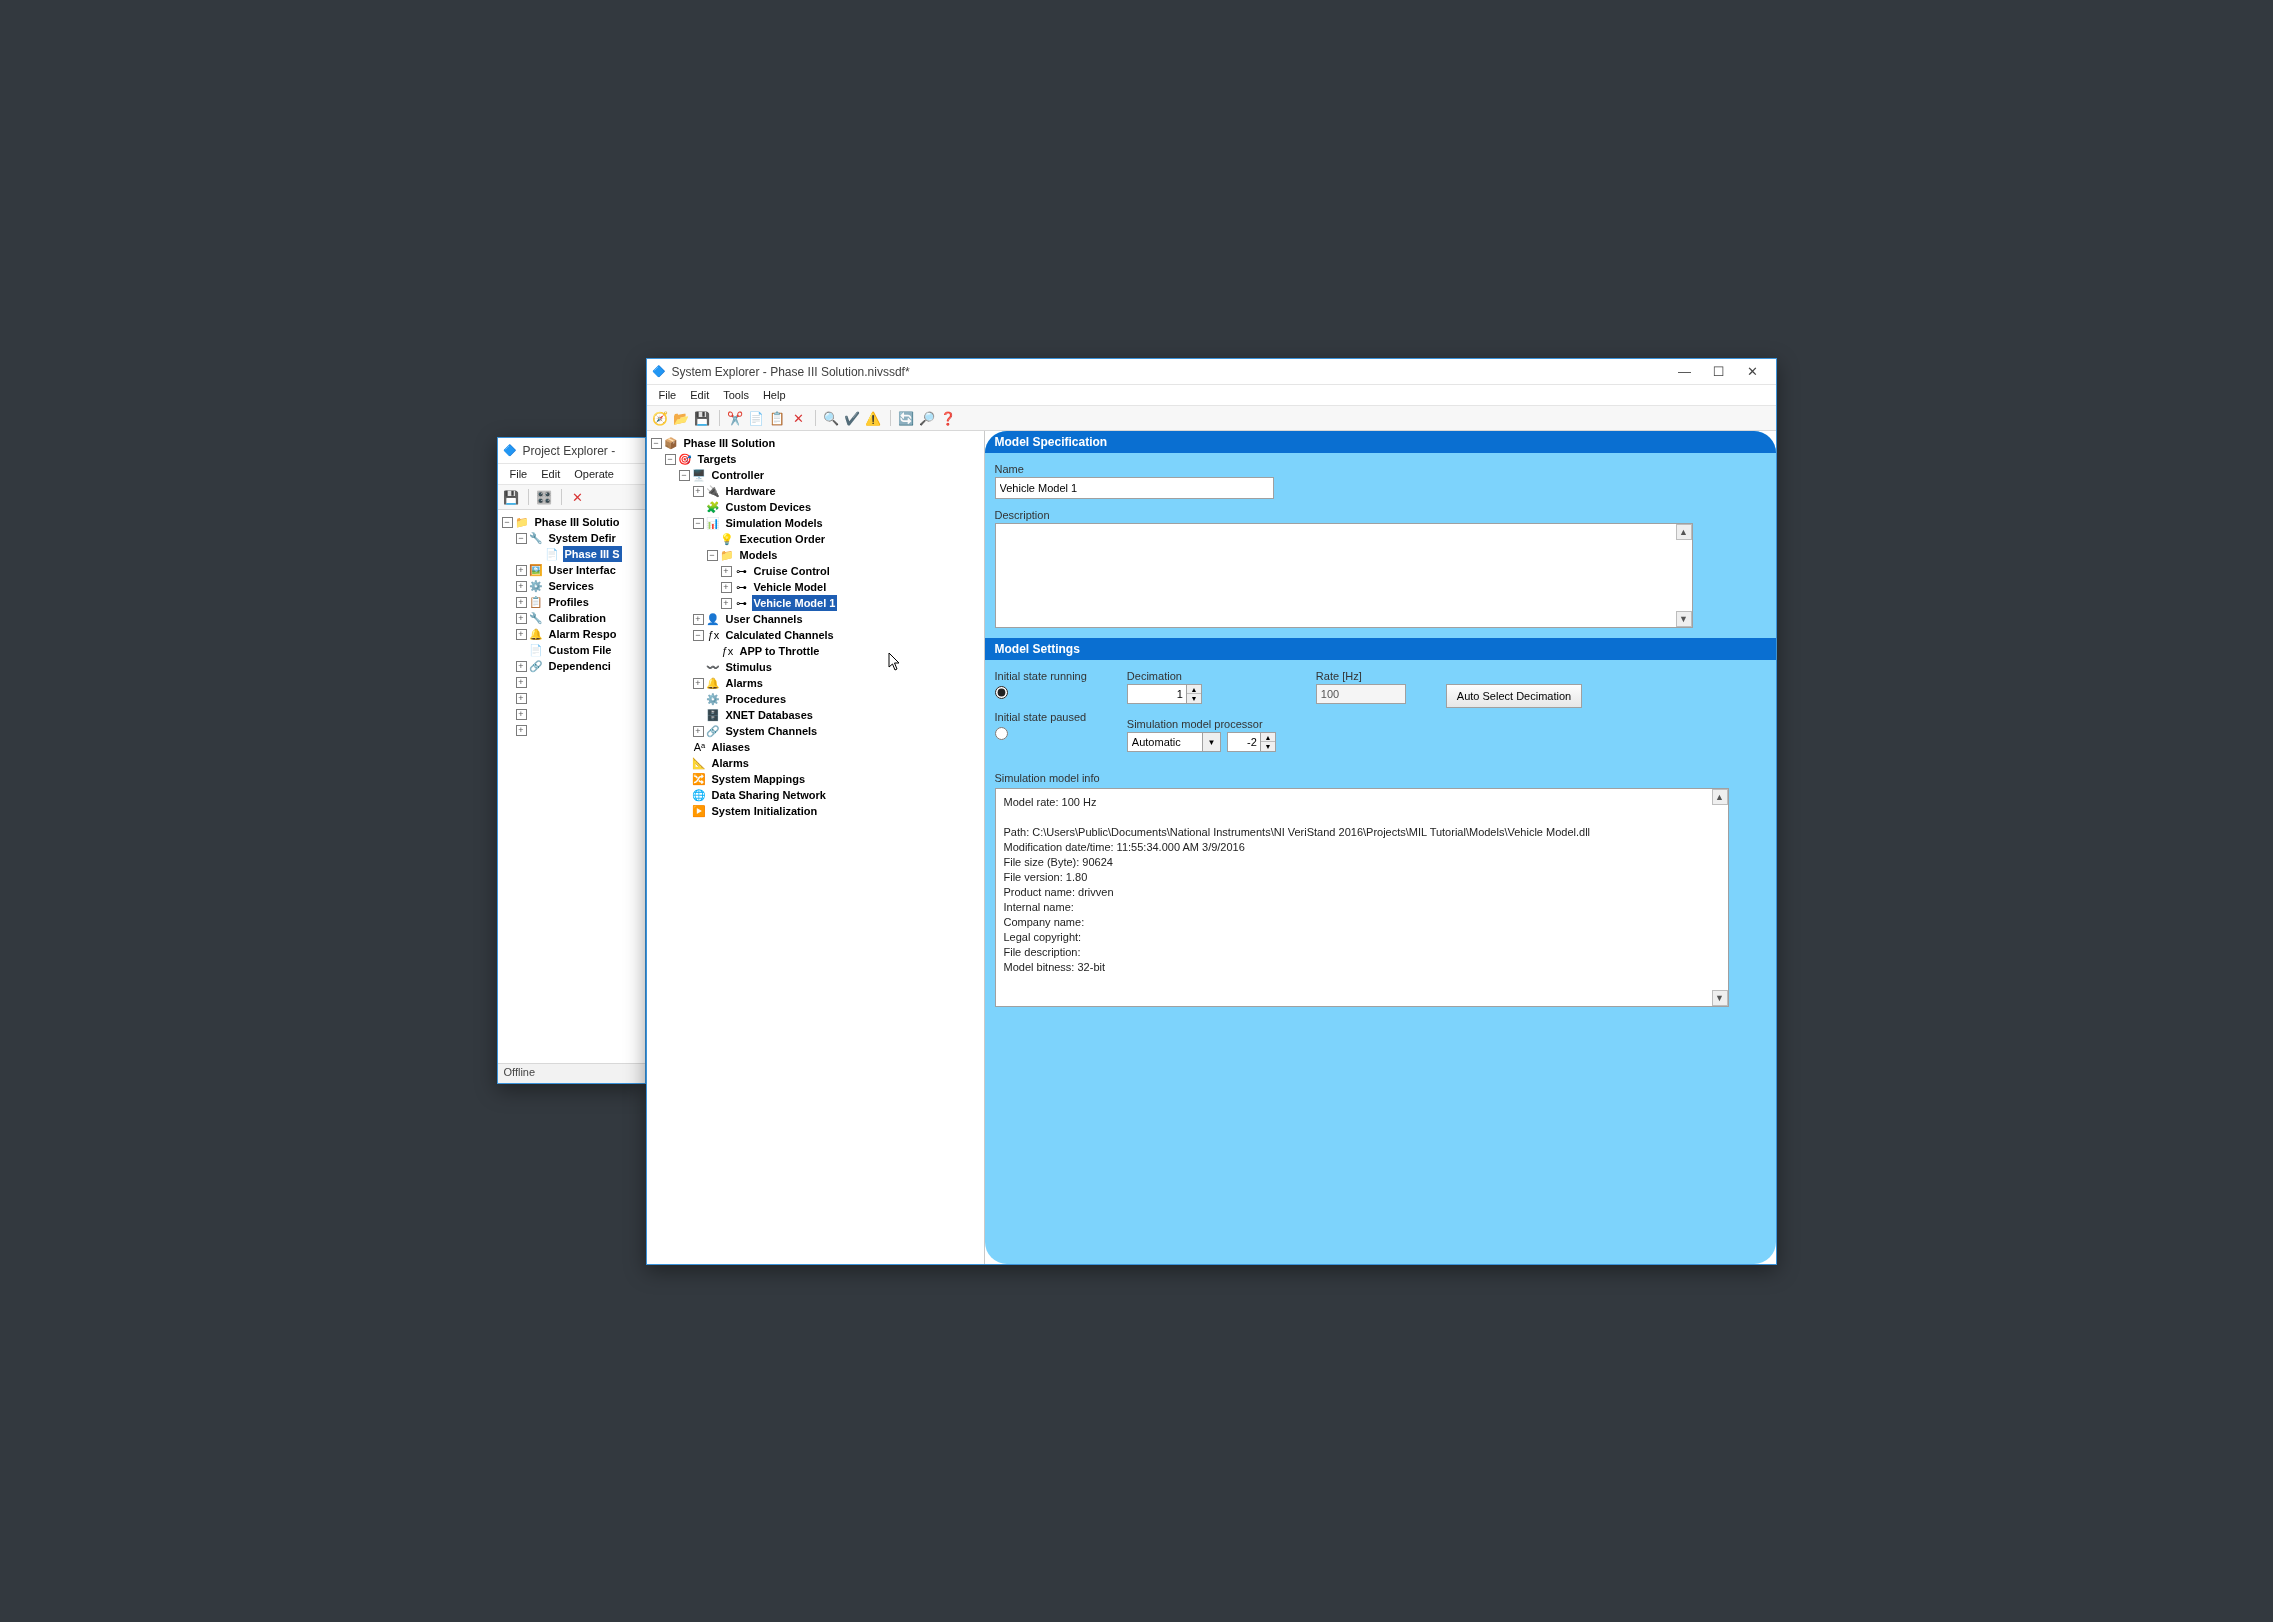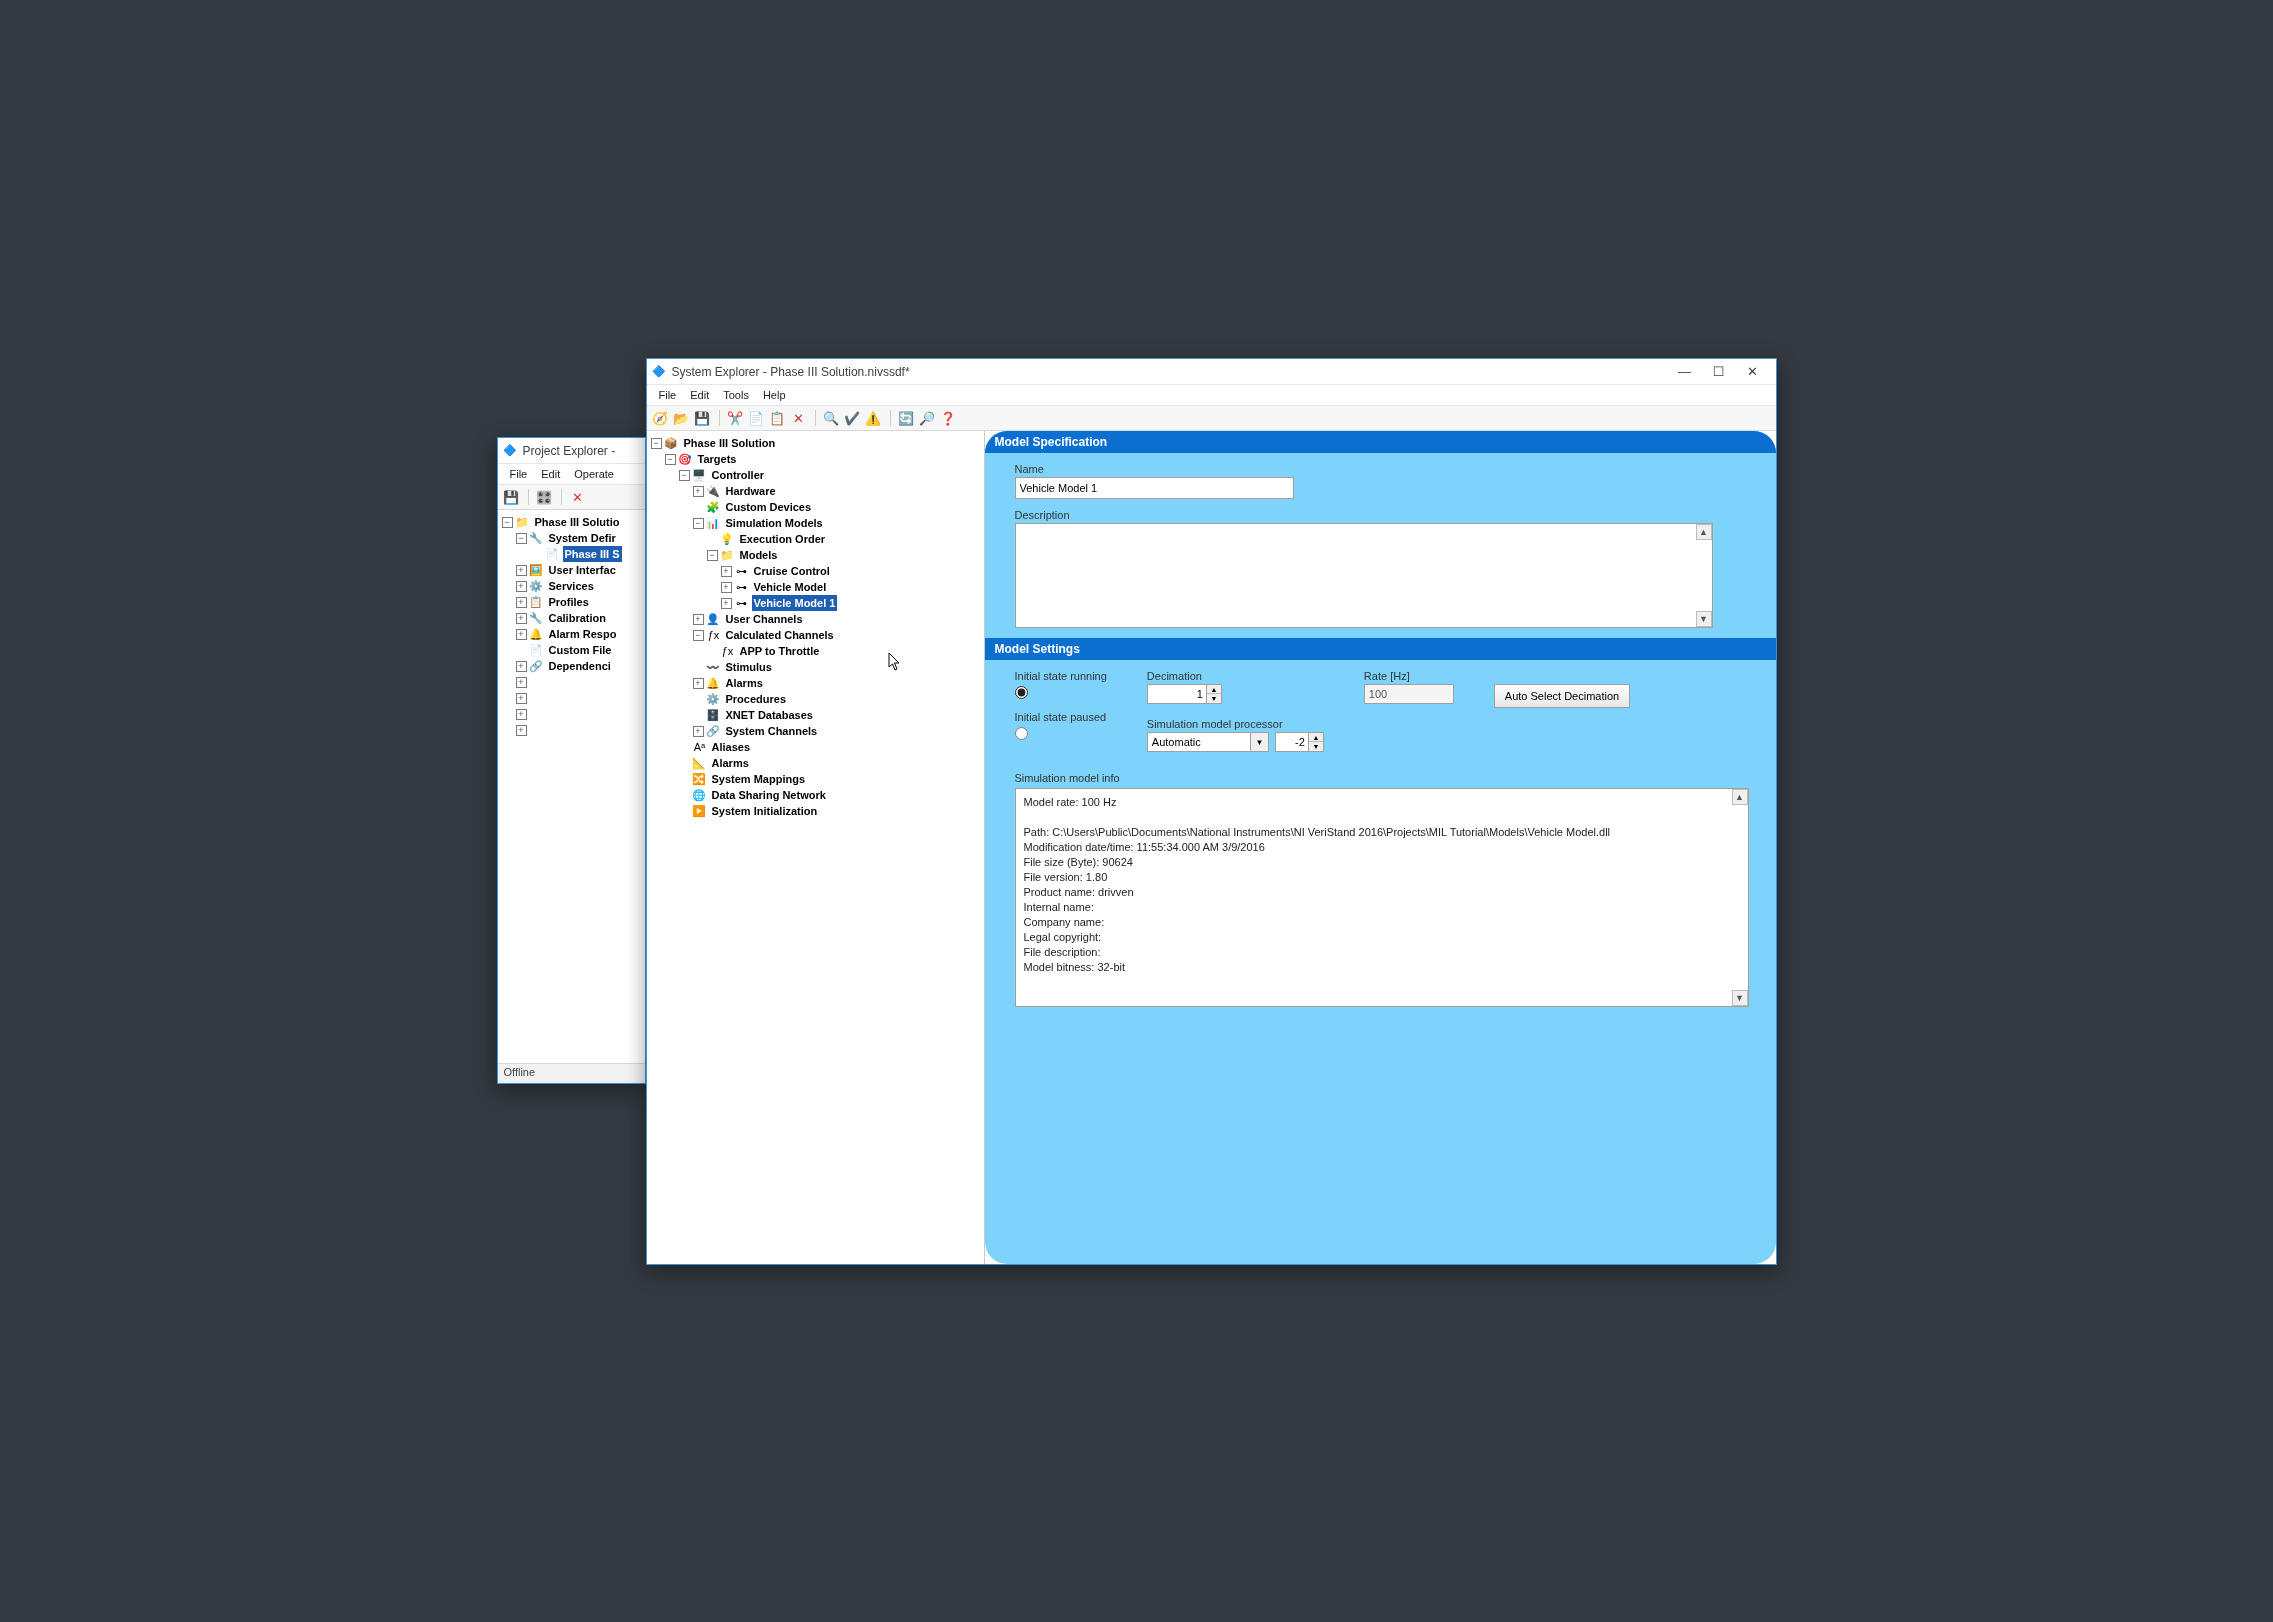--- a/index.html
+++ b/index.html
@@ -26,37 +26,37 @@
   .row .lbl { padding:0 2px;font-weight:bold;}
   .row .lbl.sel { background:#1e5eb3; color:#fff;}
   .statusbar { height:20px; border-top:1px solid #d8d8d8; background:#f2f2f2; padding:2px 6px; font-size:11px; color:#444;}
 
   
   .se { left:149px; top:0; width:1131px; height:907px; }
   .se-body { flex:1; display:flex; overflow:hidden;}
   .se-left { width:338px; border-right:1px solid #c9c9c9; background:#fff; overflow:auto;}
   .se-right { flex:1; background:#7dd3fc; overflow:auto; padding:0;border-radius:22px;}
   .section-hdr { background:#0a6fd1; color:#fff; font-weight:600; padding:4px 10px; font-size:12px;}
-  .section-body { padding:10px 30px;}
+  .section-body { padding:10px 10px;}
   .field-label { font-size:11px; color:#333; margin-bottom:2px;}
   .text-input { width:279px; height:22px; border:1px solid #a0a0a0; padding:2px 4px; font-size:11px; background:#fff;}
   .desc-box { width:698px; height:105px; border:1px solid #a0a0a0; background:#fff; position:relative;}
   .desc-box .sbtn { position:absolute; right:0; width:16px; height:16px; background:#efefef; border:1px solid #bdbdbd; display:flex; align-items:center; justify-content:center; font-size:9px; color:#555;}
   .settings-grid { display:flex; gap:40px;}
   .radio-row { display:flex; align-items:center; gap:6px; margin-top:4px;}
   input[type=radio]{accent-color:#222;}
   .spin { display:inline-flex; align-items:center;}
   .spin input { width:60px; height:20px; border:1px solid #a0a0a0; text-align:right; padding-right:3px; font-size:11px;}
   .spinbtns { display:flex; flex-direction:column; border:1px solid #a0a0a0; border-left:none;}
   .spinbtns div { width:14px; height:9px; background:#efefef; font-size:7px; display:flex; align-items:center; justify-content:center; border-bottom:1px solid #bdbdbd;}
   .spinbtns div:last-child{border-bottom:none;}
   .txt-ro { width:90px; height:20px; border:1px solid #a0a0a0; background:#f5f5f5; padding:2px 4px; font-size:11px; color:#555;}
   .btn { height:24px; padding:0 10px; border:1px solid #a0a0a0; background:linear-gradient(#fdfdfd,#e7e7e7); font-size:11px;}
   .combo { display:inline-flex;}
-  .combo input { width:104px; height:20px; border:1px solid #a0a0a0; padding:2px 4px; font-size:11px;}
+  .combo input { width:76px; height:20px; border:1px solid #a0a0a0; padding:2px 4px; font-size:11px;}
   .combo .dd { width:18px; height:20px; border:1px solid #a0a0a0; border-left:none; background:#efefef; display:flex; align-items:center; justify-content:center; font-size:8px;}
   .info-box { border:1px solid #a0a0a0; background:#fff; padding:6px 8px; width:734px; min-height:219px; position:relative; font-size:11px; line-height:15px; color:#222;}
   .info-box .sbtn { position:absolute; right:0; width:16px; height:16px; background:#efefef; border:1px solid #bdbdbd; display:flex; align-items:center; justify-content:center; font-size:9px; color:#555;}
   .cursor-arrow { position:absolute; width:14px; height:18px; pointer-events:none;}
 </style>
 </head>
 <body>
 
 <div class="stage">
 

